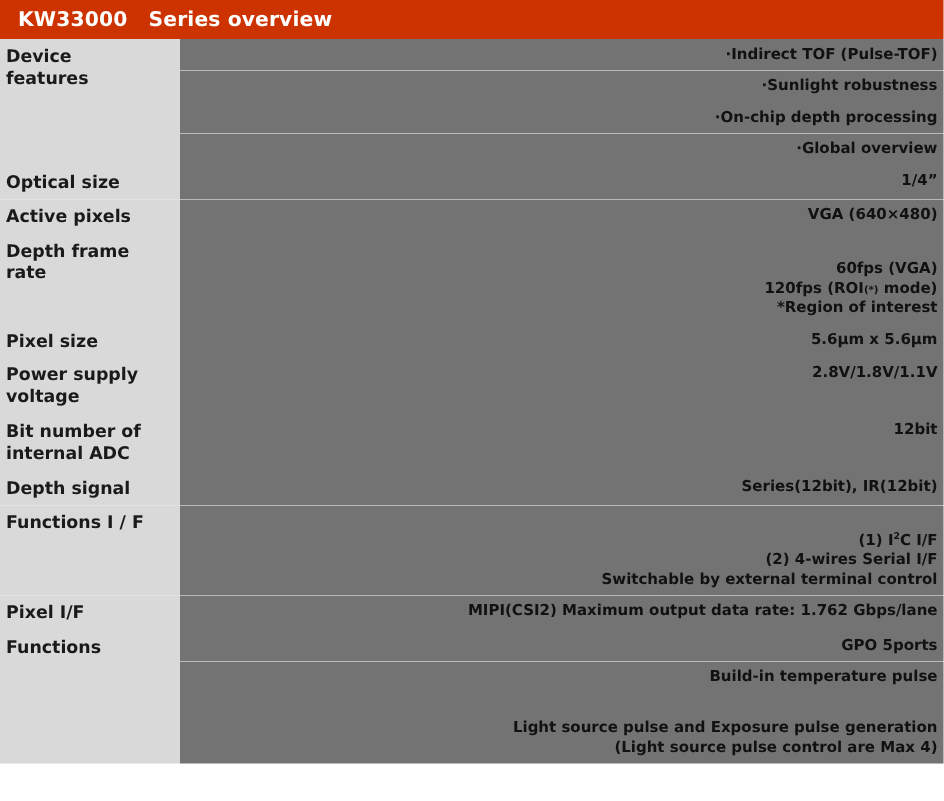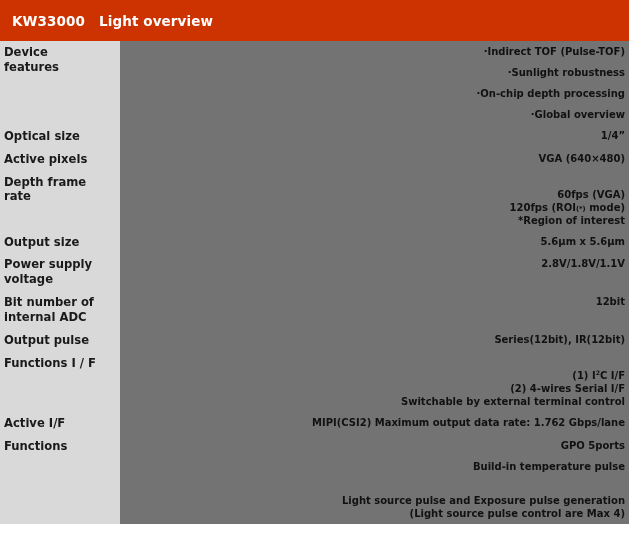--- a/index.html
+++ b/index.html
@@ -15,21 +15,21 @@
   }
   .sheet {
     width: 629px;
     height: 534px;
     position: relative;
     background: #ffffff;
   }
 
   
   .titlebar {
-    height: 41px;
+    height: 26px;
     background: #cc3300;
     display: flex;
     align-items: center;
     padding-left: 12px;
     box-sizing: border-box;
   }
   .titlebar .code {
     color: #ffffff;
     font-size: 13.5px;
     font-weight: bold;
@@ -83,21 +83,21 @@
   .sup { font-size: 0.62em; vertical-align: super; font-weight: bold; }
   .roimark { font-size: 0.68em; vertical-align: baseline; font-weight: bold; }
 </style>
 </head>
 <body>
 
 <div class="sheet">
 
   <div class="titlebar">
     <span class="code">KW33000</span>
-    <span class="subject">Light overview</span>
+    <span class="subject">Series overview</span>
   </div>
 
   <table class="spec">
     <colgroup>
       <col class="c-label">
       <col class="c-value">
     </colgroup>
     <tbody>
 
       <tr>
@@ -123,46 +123,46 @@
         <td class="label">Active pixels</td>
         <td class="value">VGA  (640×480)</td>
       </tr>
 
       <tr>
         <td class="label">Depth frame<br>rate</td>
         <td class="value"><br>          60fps (VGA)<br>120fps (ROI<span class="roimark">(*)</span> mode)<br>          *Region of interest<br>        </td>
       </tr>
 
       <tr>
-        <td class="label">Output size</td>
+        <td class="label">Pixel size</td>
         <td class="value">5.6μm x 5.6μm</td>
       </tr>
 
       <tr>
         <td class="label">Power supply<br>voltage</td>
         <td class="value">2.8V/1.8V/1.1V</td>
       </tr>
 
       <tr>
         <td class="label">Bit number of<br>internal ADC</td>
         <td class="value">12bit</td>
       </tr>
 
       <tr>
-        <td class="label">Output pulse</td>
+        <td class="label">Depth signal</td>
         <td class="value">Series(12bit), IR(12bit)</td>
       </tr>
 
       <tr>
         <td class="label">Functions I / F</td>
         <td class="value"><br>          (1) I<span class="sup">2</span>C I/F<br>(2) 4-wires Serial I/F<br> Switchable by external  terminal control<br>        </td>
       </tr>
 
       <tr>
-        <td class="label">Active I/F</td>
+        <td class="label">Pixel I/F</td>
         <td class="value">MIPI(CSI2) Maximum  output data rate: 1.762 Gbps/lane</td>
       </tr>
 
       <tr>
         <td class="label" rowspan="3">Functions</td>
         <td class="value featrow">GPO  5ports</td>
       </tr>
       <tr>
         <td class="value featrow">Build-in temperature  pulse</td>
       </tr>

